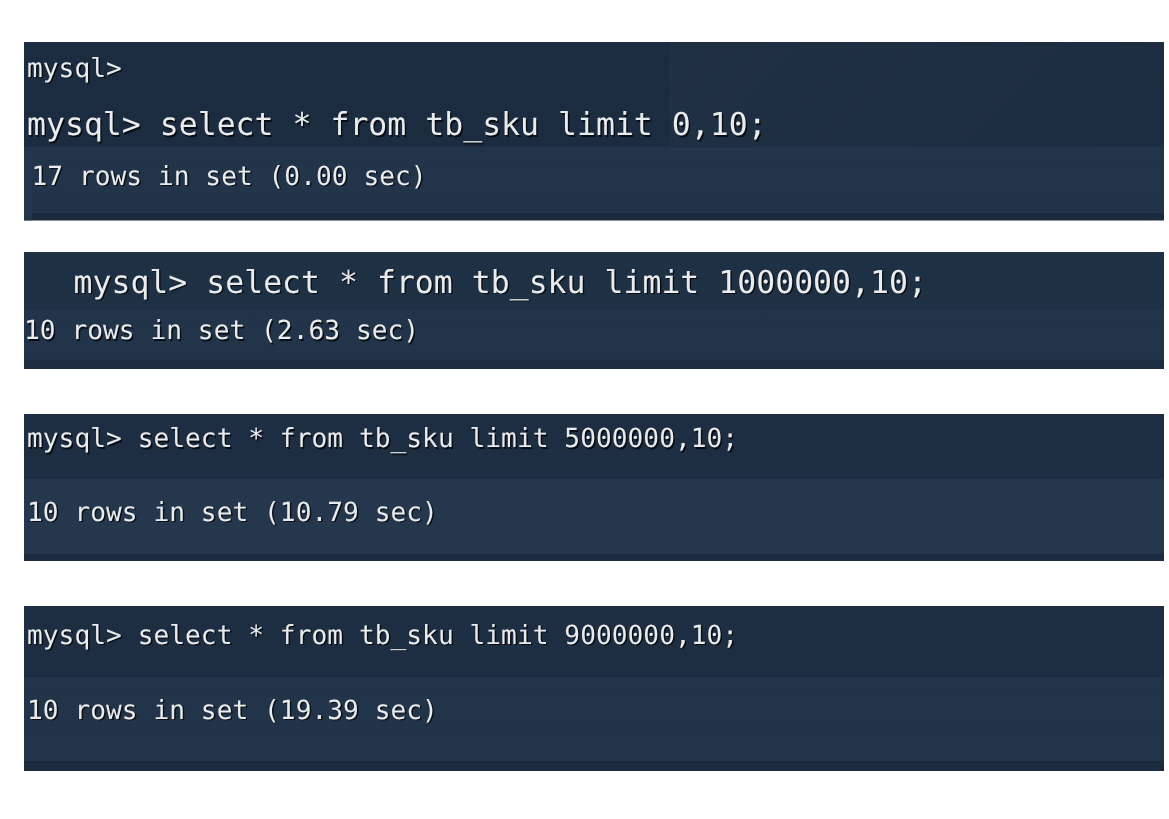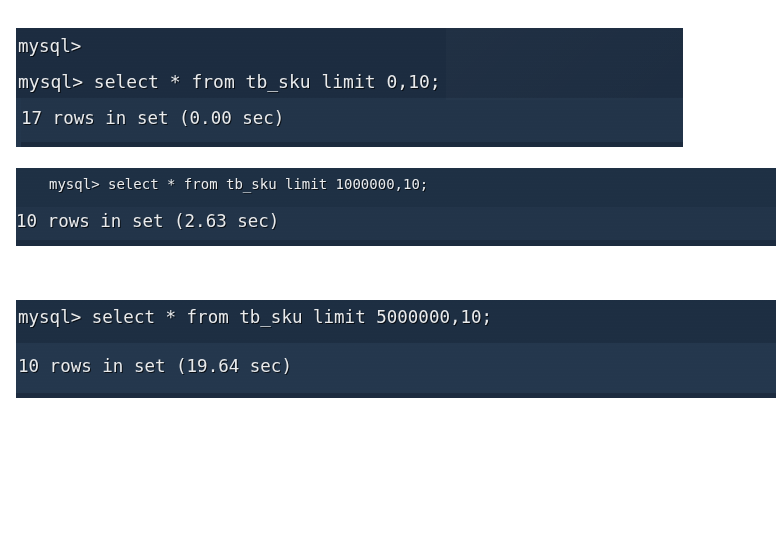--- a/index.html
+++ b/index.html
@@ -47,41 +47,41 @@
     white-space: pre;
     letter-spacing: 0px;
     text-shadow: 1px 1px 0 rgba(0, 0, 0, 0.72);
     color: #e9ebed;
   }
 
   
   #block-1 {
     left: 16px;
     top: 28px;
-    width: 667px;
+    width: 760px;
     height: 119px;
     background:
       linear-gradient(to bottom,
         #1c2c40 0%,
         #1c2c40 59%,
         #223449 59%,
         #223449 96%,
         #1b2a3d 96%,
         #1b2a3d 100%);
   }
   #block-1 .band-left {
     position: absolute;
     left: -5px;
     top: 70px;
     width: 10px;
     height: 49px;
     background: #23364c;
   }
   #block-1 .l1 { left: 2px;  top: 8px;  font-size: 17.5px; }
-  #block-1 .l2 { left: 2px;  top: 43px; font-size: 18px; }
+  #block-1 .l2 { left: 2px;  top: 43px; font-size: 21px; }
   #block-1 .l3 { left: 5px;  top: 80px; font-size: 17.5px; }
   #block-1 .sheen {
     position: absolute;
     left: 430px;
     top: 0;
     width: 330px;
     height: 72px;
     background: linear-gradient(135deg, rgba(255,255,255,0.018), rgba(255,255,255,0.0));
     pointer-events: none;
   }
@@ -94,38 +94,37 @@
     height: 78px;
     background:
       linear-gradient(to bottom,
         #1e3044 0%,
         #1e3044 50%,
         #223449 50%,
         #223449 92%,
         #1c2b3f 92%,
         #1c2b3f 100%);
   }
-  #block-2 .l1 { left: 10px; top: 8px;  font-size: 14px; padding-left: 23px; }
+  #block-2 .l1 { left: 10px; top: 8px;  font-size: 21px; padding-left: 23px; }
   #block-2 .l2 { left: 0px;  top: 43px; font-size: 17.5px; }
 
   
   #block-3 {
     left: 16px;
     top: 276px;
     width: 760px;
     height: 98px;
     background:
       linear-gradient(to bottom,
         #1d2e42 0%,
         #1d2e42 44%,
         #24374d 44%,
         #24374d 95%,
         #1c2b3f 95%,
         #1c2b3f 100%);
-    margin-top: 24px;
   }
   #block-3 .l1 { left: 2px; top: 7px;  font-size: 17.5px; }
   #block-3 .l2 { left: 2px; top: 56px; font-size: 17.5px; }
 
   
   #block-4 {
     left: 16px;
     top: 404px;
     width: 760px;
     height: 110px;
@@ -170,18 +169,23 @@
   </div>
 
   <div class="console-block" id="block-2">
     <div class="line l1">mysql&gt; select * from tb_sku limit 1000000,10;</div>
     <div class="line l2">10 rows in set (2.63 sec)</div>
     <div class="noise"></div>
   </div>
 
   <div class="console-block" id="block-3">
     <div class="line l1">mysql&gt; select * from tb_sku limit 5000000,10;</div>
-    <div class="line l2">10 rows in set (19.64 sec)</div>
+    <div class="line l2">10 rows in set (10.79 sec)</div>
     <div class="noise"></div>
   </div>
 
+  <div class="console-block" id="block-4">
+    <div class="line l1">mysql&gt; select * from tb_sku limit 9000000,10;</div>
+    <div class="line l2">10 rows in set (19.39 sec)</div>
+    <div class="noise"></div>
+  </div>
 
 </div>
 
 </body></html>

